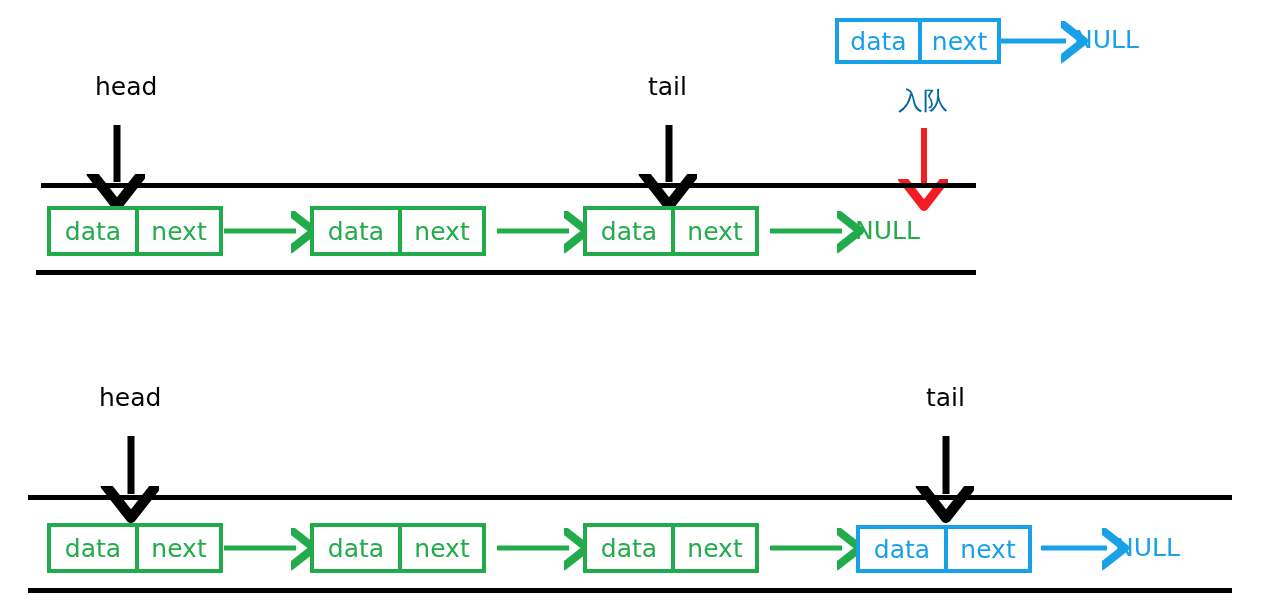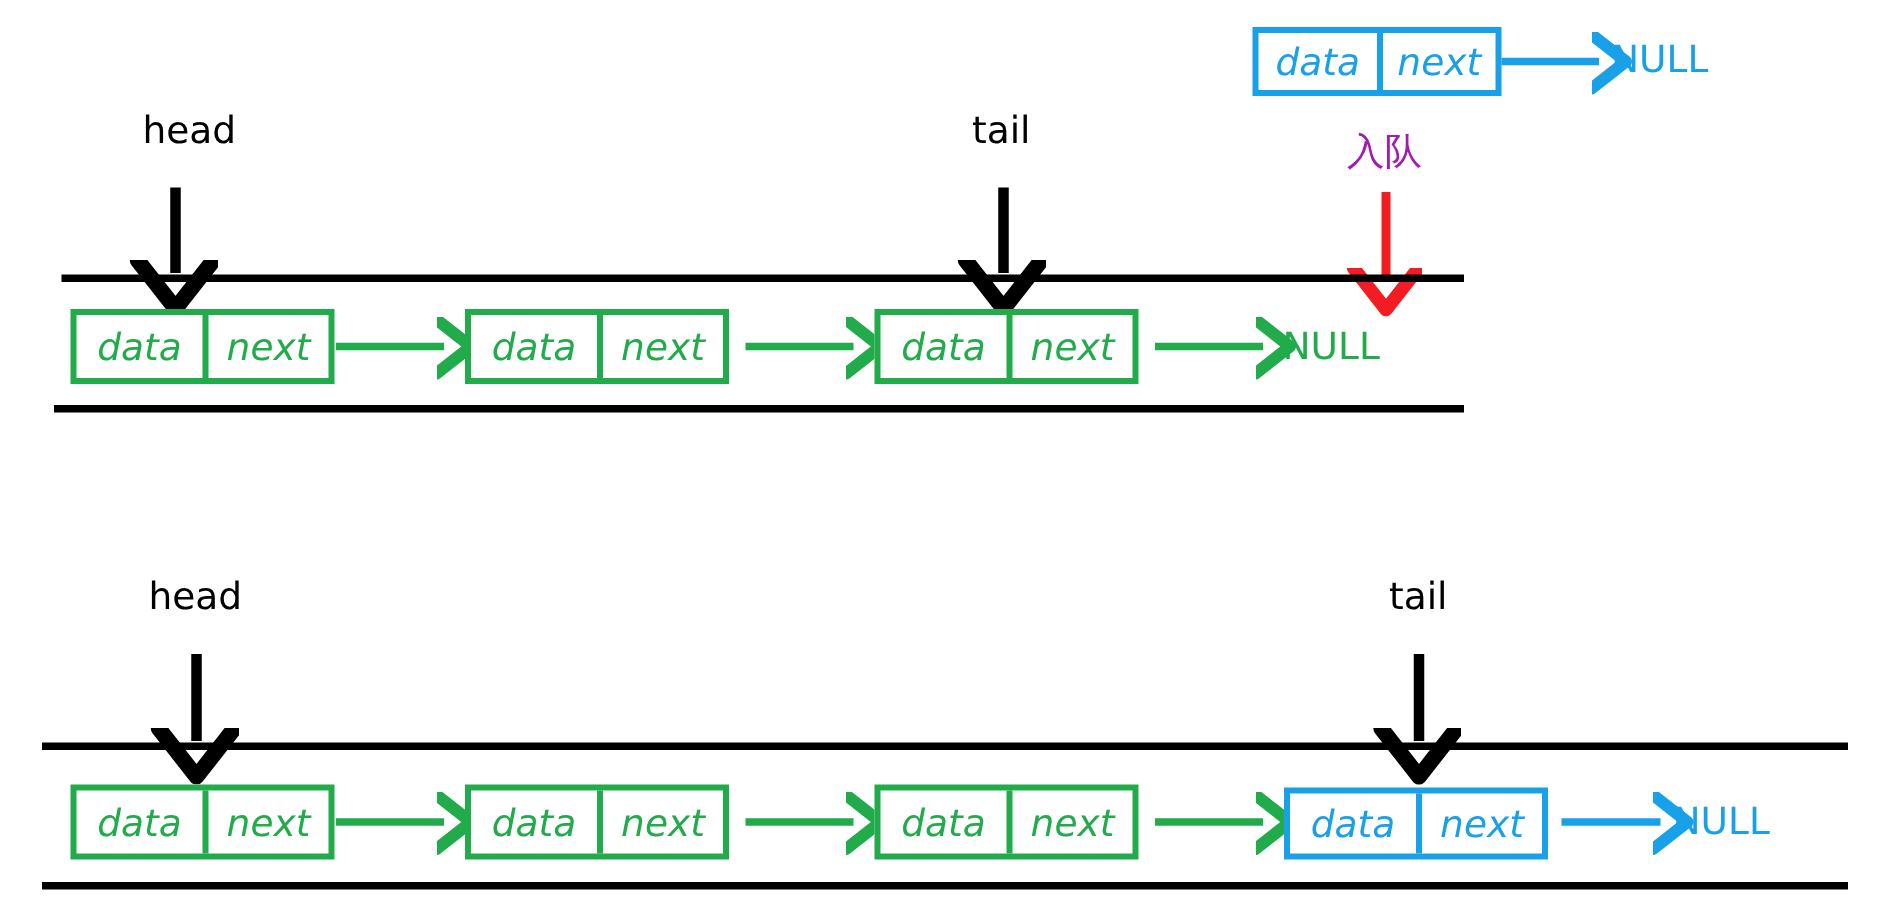--- a/index.html
+++ b/index.html
@@ -21,21 +21,20 @@
     height: 613px;
   }
 
   
   .node {
     position: absolute;
     display: flex;
     align-items: stretch;
     box-sizing: border-box;
     background: #ffffff;
-    font-style: italic;
   }
   .node .cell {
     display: flex;
     align-items: center;
     justify-content: center;
     box-sizing: border-box;
     font-size: 25px;
     line-height: 1;
     letter-spacing: 0px;
     white-space: nowrap;
@@ -55,21 +54,21 @@
   
   .label {
     position: absolute;
     font-size: 25px;
     line-height: 1;
     white-space: nowrap;
   }
   .label.black { color: #000000; }
   .label.green { color: #22ab4b; }
   .label.blue  { color: #18a0e8; }
-  .label.red   { color: #a21caf; }
+  .label.red   { color: #0369a1; }
   .label.cjk   { font-family: "DejaVu Sans", "Liberation Sans", sans-serif; }
 
   
   .rule {
     position: absolute;
     background: #000000;
     height: 5px;
   }
 
   svg.overlay {

